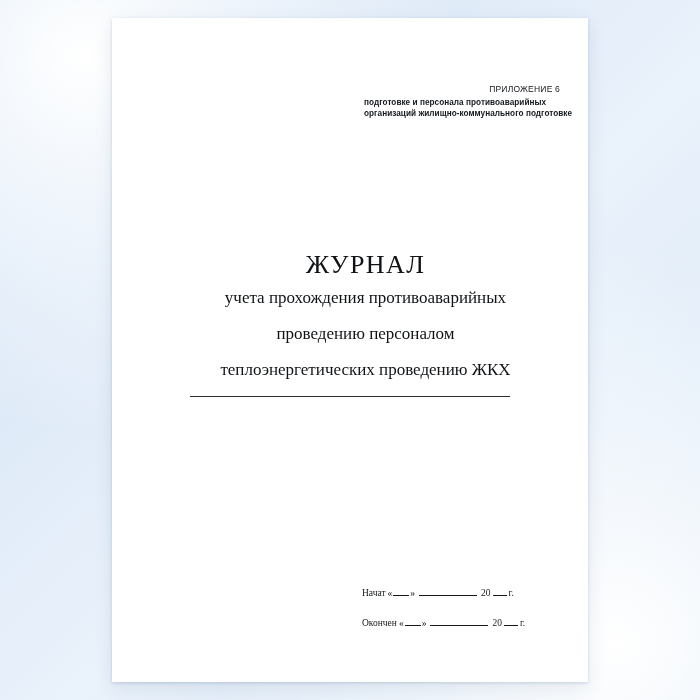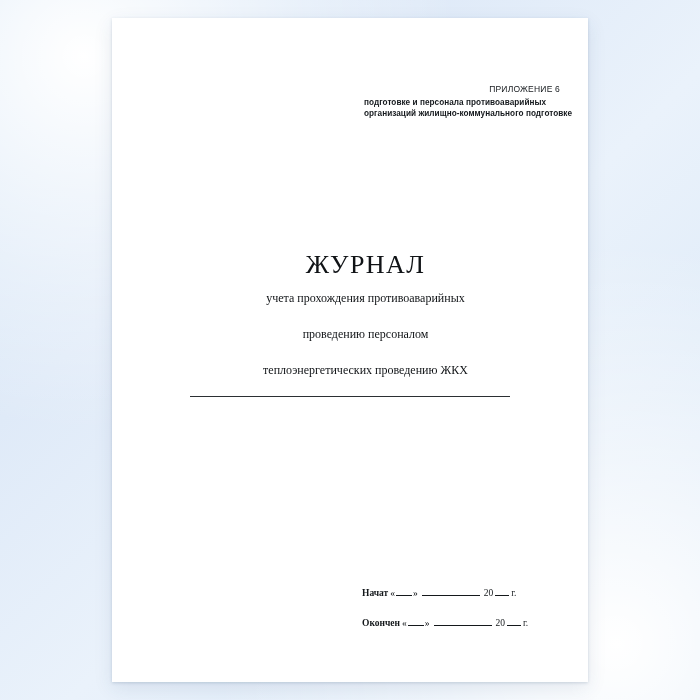--- a/index.html
+++ b/index.html
@@ -72,21 +72,21 @@
     text-align: center;
     color: #101316;
     margin-left: 24px;
   }
   .doc-title {
     font-size: 26px;
     letter-spacing: 1.4px;
     line-height: 30px;
   }
   .doc-sub {
-    font-size: 12px;
+    font-size: 17px;
     line-height: 36px;
     white-space: nowrap;
   }
 
   
   .rule {
     position: absolute;
     left: 78px;
     top: 378px;
     width: 320px;
@@ -105,21 +105,21 @@
   }
   .footer-row {
     display: flex;
     align-items: baseline;
     justify-content: flex-start;
     font-size: 9.5px;
     line-height: 14px;
     white-space: nowrap;
     margin-bottom: 16px;
   }
-  .footer-row .lbl { margin-right: 2px; font-weight: bold; }
+  .footer-row .lbl { margin-right: 2px; }
   .footer-row .blank-short {
     display: inline-block;
     width: 16px;
     border-bottom: 1px solid #14181b;
     margin: 0 1px;
   }
   .footer-row .blank-long {
     display: inline-block;
     width: 58px;
     border-bottom: 1px solid #14181b;

